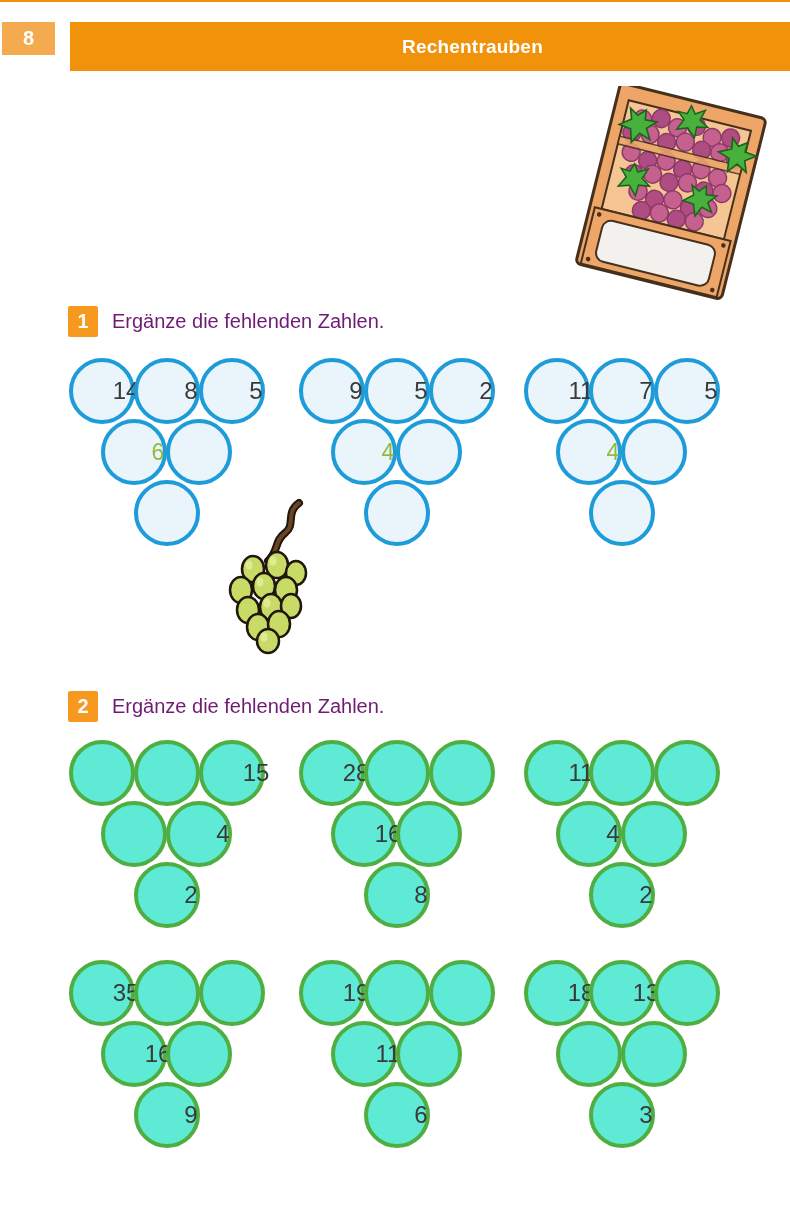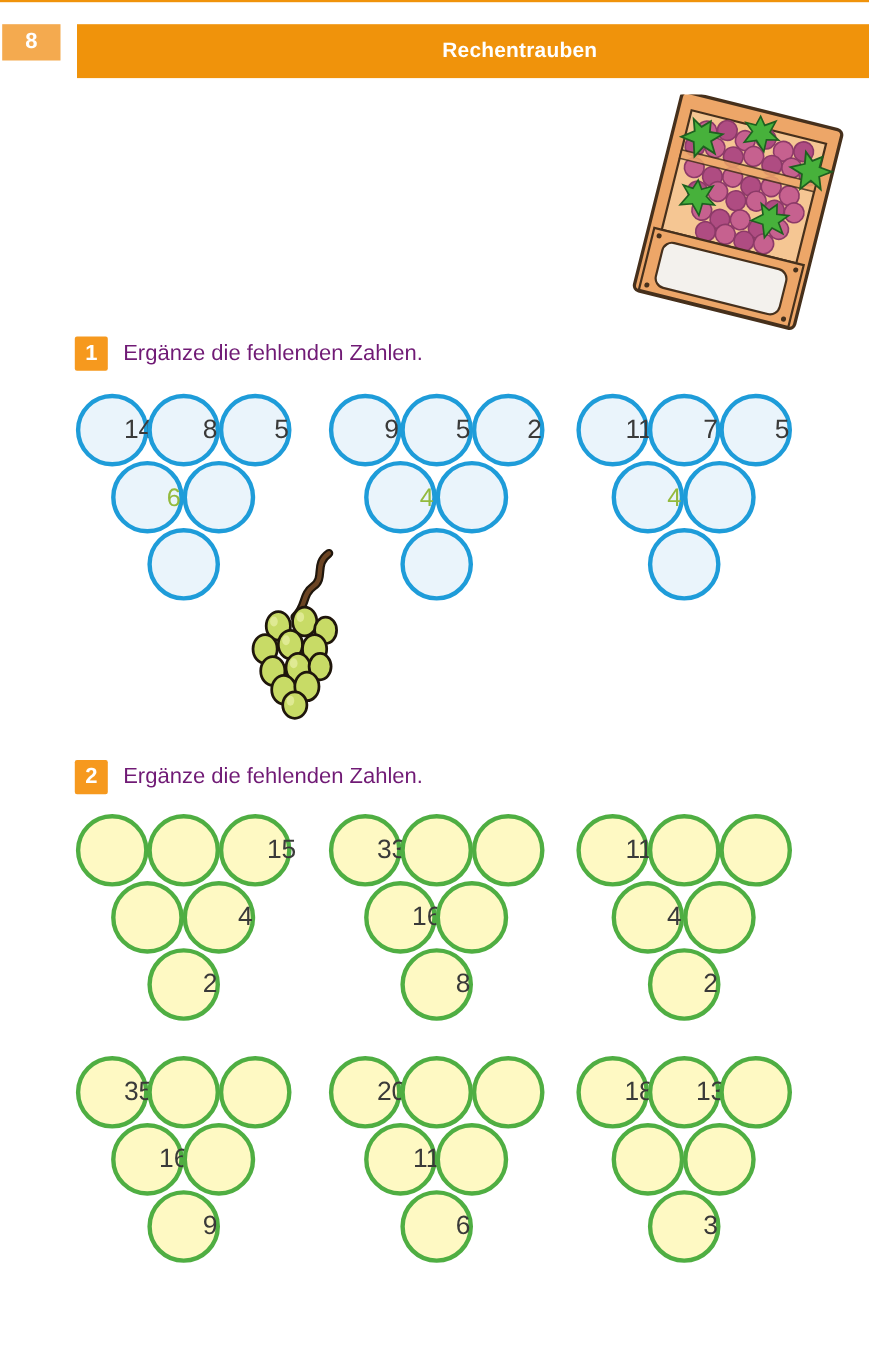--- a/index.html
+++ b/index.html
@@ -15,21 +15,21 @@
   .ex-head{position:absolute;left:68px;height:31px;}
   .ex-num{position:absolute;left:0;top:0;width:30px;height:31px;background:#F6991E;border-radius:2px;
           display:flex;align-items:center;justify-content:center;
           color:#ffffff;font-weight:bold;font-size:20px;}
   .ex-text{position:absolute;left:44px;top:0;height:31px;line-height:31px;white-space:nowrap;
            color:#701a75;font-size:20px;}
   .pyr{position:absolute;width:196px;height:188px;}
   .cell{position:absolute;width:66px;height:66px;border-radius:50%;box-sizing:border-box;
         display:flex;align-items:center;justify-content:center;background-clip:padding-box;}
   .blue .cell{border:4px solid #1E9CD9;background:#EAF4FB;}
-  .green .cell{border:4px solid #4FAE42;background:#fef9c3;}
+  .green .cell{border:4px solid #4FAE42;background:#5eead4;}
   .c0{left:0;top:0;}   .c1{left:65px;top:0;}  .c2{left:130px;top:0;}
   .c3{left:32px;top:61px;z-index:2;} .c4{left:97px;top:61px;z-index:2;}
   .c5{left:65px;top:122px;z-index:3;}
   .val{font-size:24px;color:#3A3A39;margin-left:48px;}
   .ans{color:#93BA3D;font-size:23px;}
   svg{position:absolute;}
 </style>
 </head>
 <body>
 
@@ -212,21 +212,21 @@
       </div>
     <div class="cell c4">
         <span class="val">4</span>
       </div>
     <div class="cell c5">
         <span class="val">2</span>
       </div>
   </div>
   <div class="pyr green" style="left:299px;top:740px">
     <div class="cell c0">
-        <span class="val">33</span>
+        <span class="val">28</span>
       </div>
     <div class="cell c1">
         <span class="val"></span>
       </div>
     <div class="cell c2">
         <span class="val"></span>
       </div>
     <div class="cell c3">
         <span class="val">16</span>
       </div>
@@ -273,21 +273,21 @@
       </div>
     <div class="cell c4">
         <span class="val"></span>
       </div>
     <div class="cell c5">
         <span class="val">9</span>
       </div>
   </div>
   <div class="pyr green" style="left:299px;top:960px">
     <div class="cell c0">
-        <span class="val">20</span>
+        <span class="val">19</span>
       </div>
     <div class="cell c1">
         <span class="val"></span>
       </div>
     <div class="cell c2">
         <span class="val"></span>
       </div>
     <div class="cell c3">
         <span class="val">11</span>
       </div>

